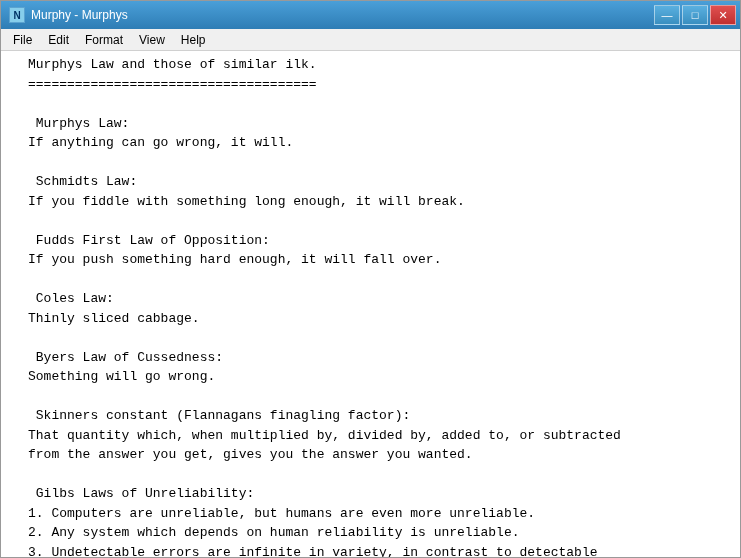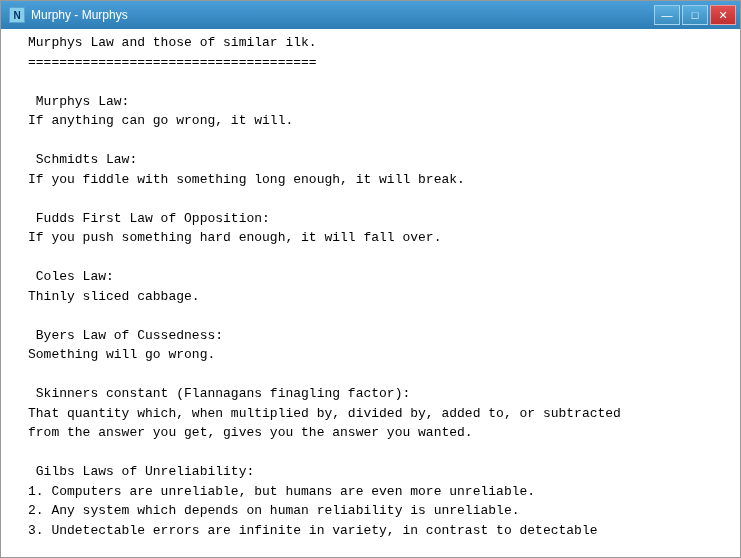--- a/index.html
+++ b/index.html
@@ -160,20 +160,27 @@
       </div>
       <span class="title-bar-title">Murphy - Murphys</span>
     </div>
     <div class="title-bar-controls">
       <button class="title-btn">—</button>
       <button class="title-btn">□</button>
       <button class="title-btn close">✕</button>
     </div>
   </div>
 
+  <div class="menu-bar">
+    <div class="menu-item">File</div>
+    <div class="menu-item">Edit</div>
+    <div class="menu-item">Format</div>
+    <div class="menu-item">View</div>
+    <div class="menu-item">Help</div>
+  </div>
 
   <div class="editor-container">
     <textarea class="text-area" spellcheck="false" style="">Murphys Law and those of similar ilk.
 =====================================
 
  Murphys Law:
 If anything can go wrong, it will.
 
  Schmidts Law:
 If you fiddle with something long enough, it will break.

